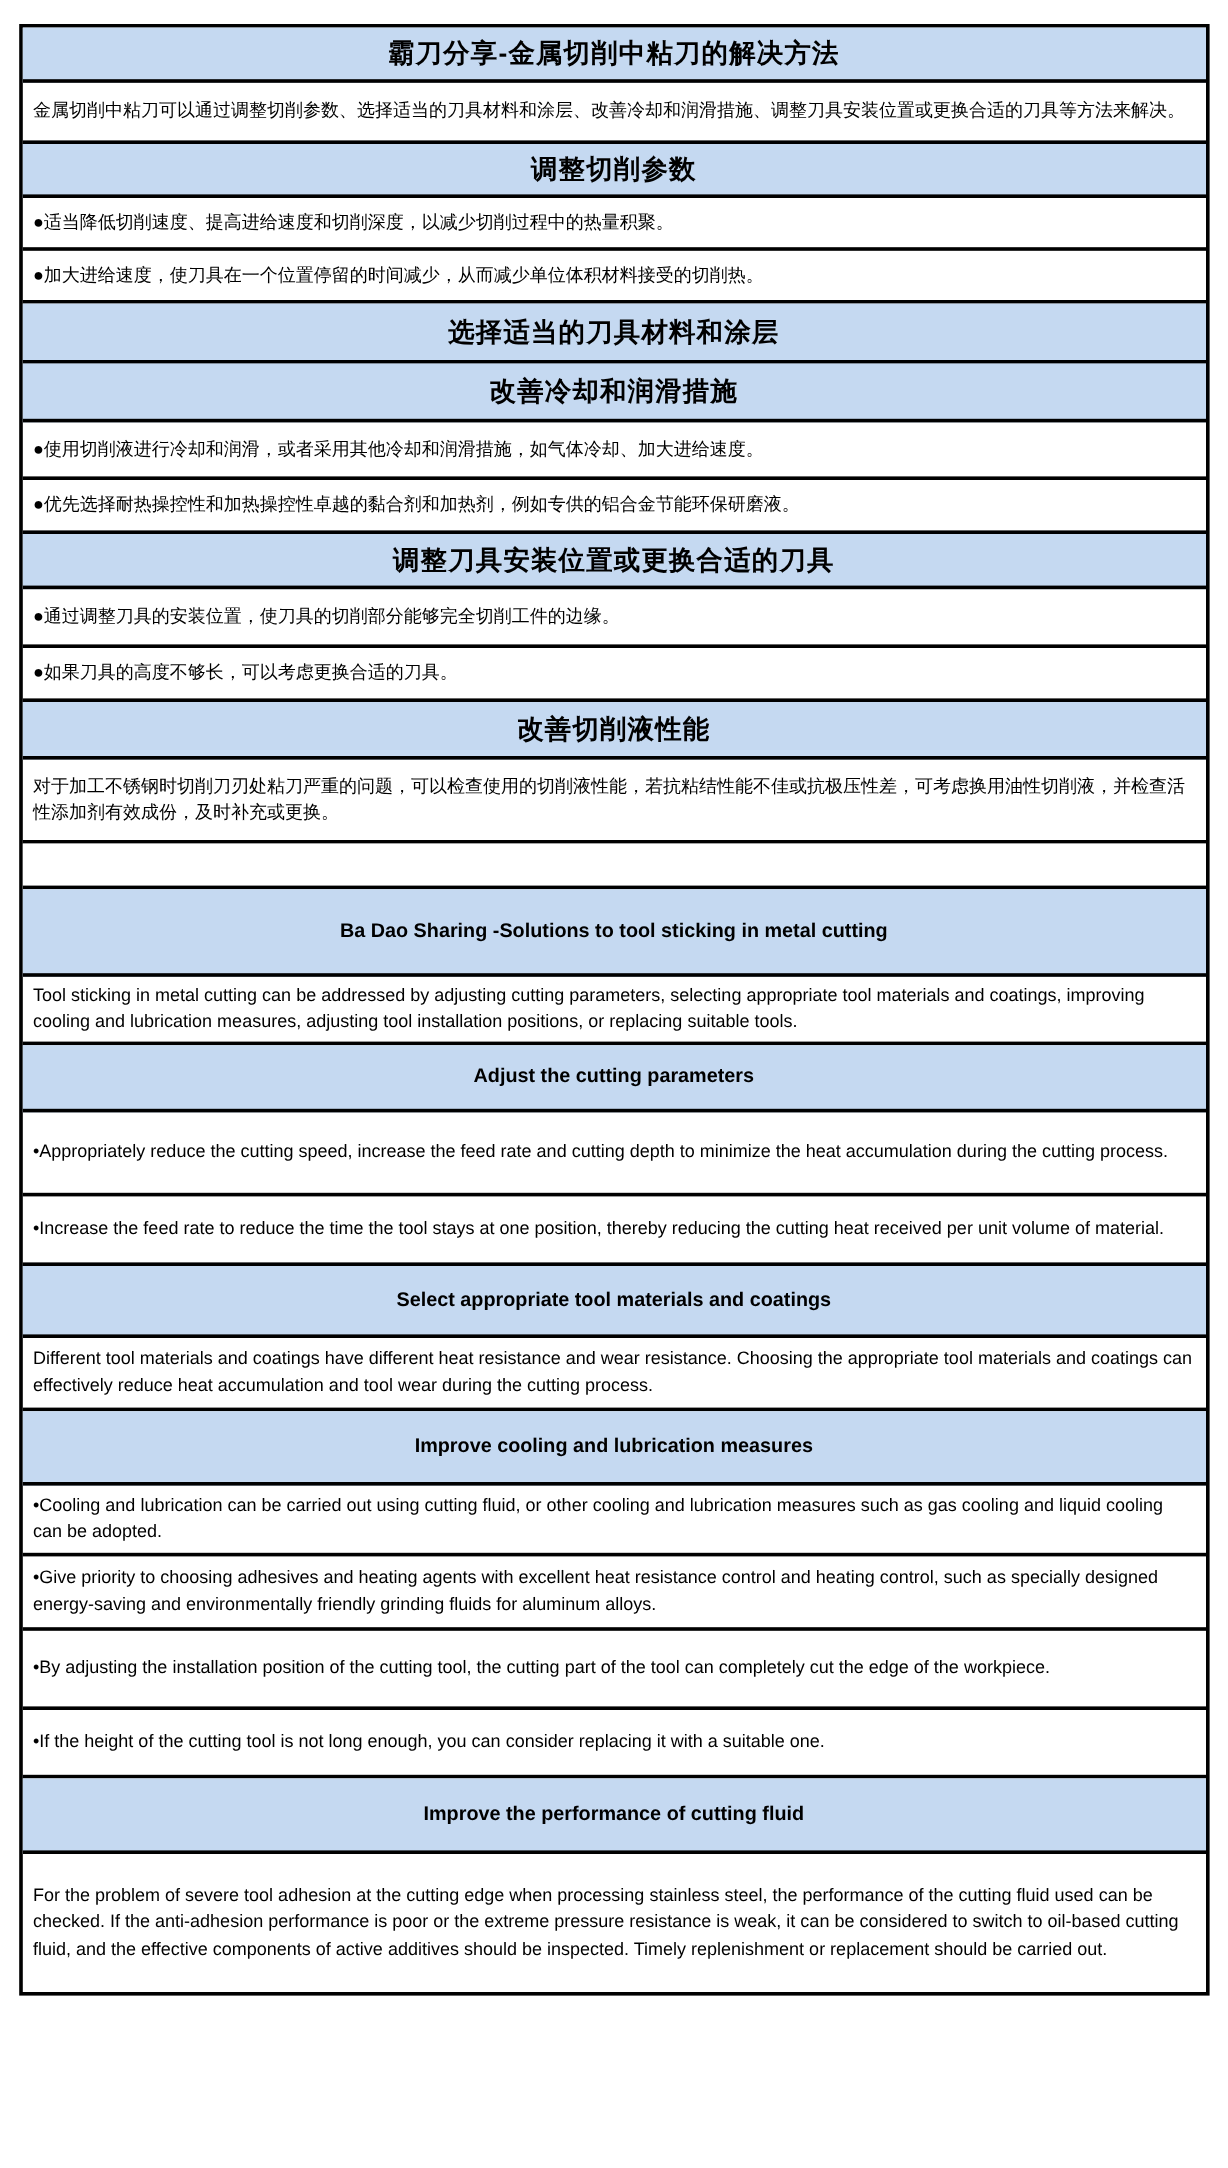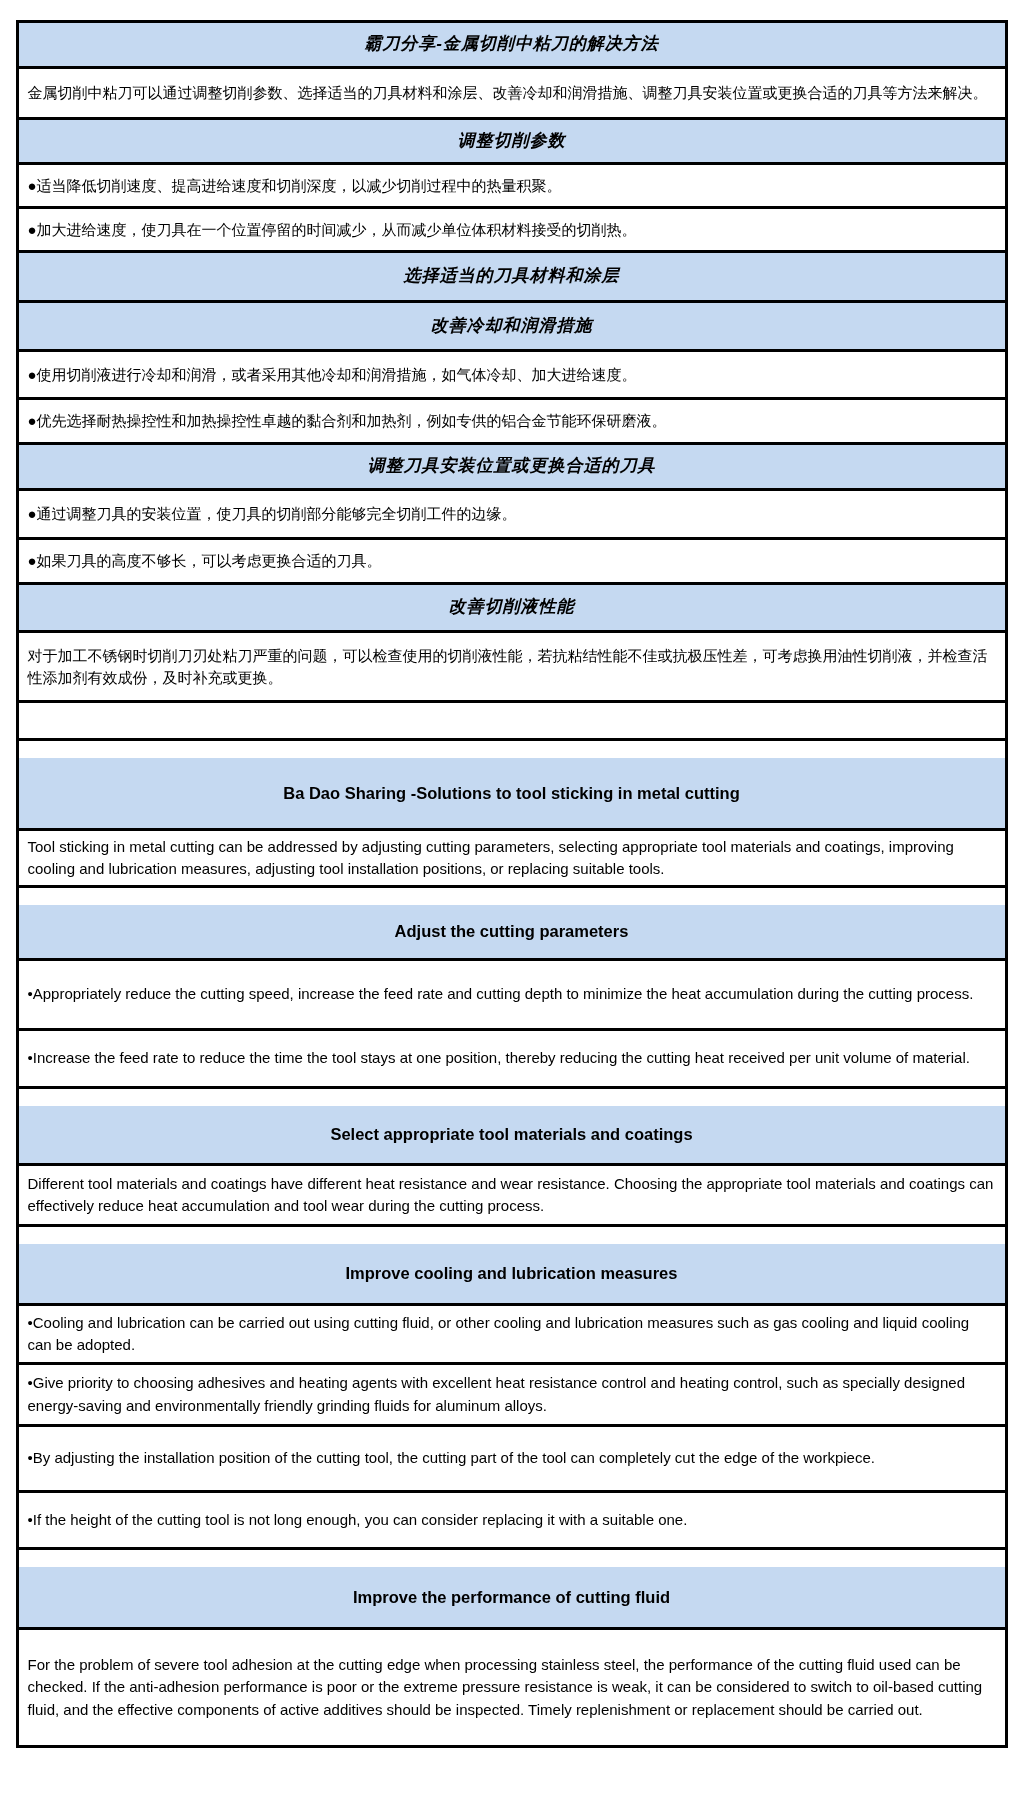--- a/index.html
+++ b/index.html
@@ -4,24 +4,24 @@
 <style>
   html,body{margin:0;padding:0;background:#ffffff;color:#000;
     font-family:"Liberation Sans","DejaVu Sans",sans-serif;}
   .doc-wrap{width:1023px;min-height:1807px;box-sizing:border-box;background:#fff;}
   .doc-table{width:986px;margin:20px auto 0;border:3px solid #000;background:#fff;}
   .row{box-sizing:border-box;border-bottom:3px solid #000;display:flex;
     align-items:center;padding:4px 9px;}
   .row:last-child{border-bottom:none;}
   .hdr{background:#C5D9F1;justify-content:center;text-align:center;font-weight:bold;}
   .zh{font-size:15px;line-height:1.45;}
-  .zh.hdr{font-size:17px;letter-spacing:1px;font-style:italic;}
+  .zh.hdr{font-size:22px;letter-spacing:1px;}
   .zh-title{font-size:21px;letter-spacing:1px;}
   .en{font-size:15px;line-height:1.5;}
-  .en.hdr{font-size:16.5px;margin-top:17px;}
+  .en.hdr{font-size:16.5px;}
   .en-title{font-size:21px;}
   .spacer{background:#fff;}
   .cellText{width:100%;}
   .hdr .cellText{width:auto;}
 </style>
 </head>
 <body>
 
 <div class="doc-wrap">
   <div class="doc-table">

